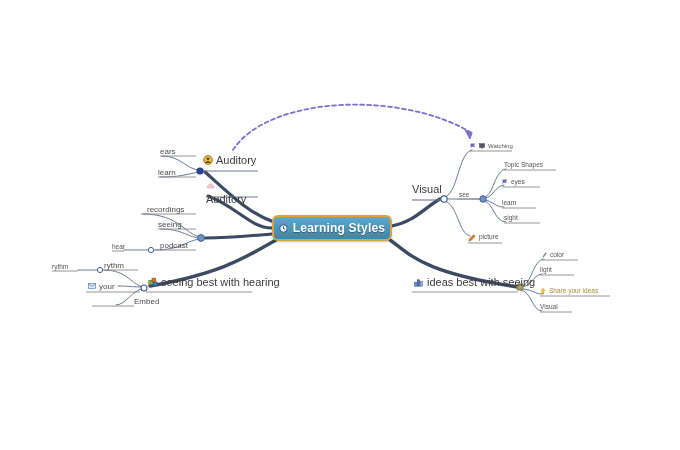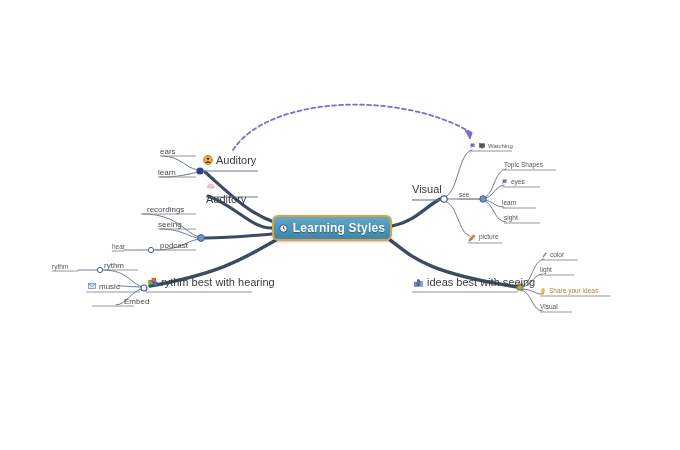--- a/index.html
+++ b/index.html
@@ -265,36 +265,36 @@
     <span>rythm</span>
   </div>
 
   <div class="node lvl2" style="left:88px; top:283px;">
     <span class="ic">
       <svg width="8" height="6" viewBox="0 0 10 7">
         <rect x="0.5" y="0.5" width="9" height="6" fill="#dce9f7" stroke="#4f7bb5" stroke-width="0.8"></rect>
         <path d="M 0.7,0.8 L 5,4 L 9.3,0.8" fill="none" stroke="#4f7bb5" stroke-width="0.8"></path>
       </svg>
     </span>
-    <span>music</span>
-  </div>
-
-  <div class="node lvl2" style="left:84px; top:298px;padding-left:40px;">
+    <span>your</span>
+  </div>
+
+  <div class="node lvl2" style="left:94px; top:298px;padding-left:40px;">
     <span>Embed</span>
   </div>
 
   <div class="node lvl1b" style="left:148px; top:277px;">
     <span class="ic">
       <svg width="10" height="10" viewBox="0 0 10 10">
         <rect x="0.8" y="3.4" width="4" height="4" fill="#7fae3e" stroke="#5d8029" stroke-width="0.7"></rect>
         <rect x="4" y="1.2" width="3.6" height="3.6" fill="#e0702b" stroke="#a64f18" stroke-width="0.7"></rect>
         <rect x="5.2" y="5" width="3.8" height="3.8" fill="#4f7bb5" stroke="#2f5388" stroke-width="0.7"></rect>
       </svg>
     </span>
-    <span>rythm best with hearing</span>
+    <span>seeing best with hearing</span>
   </div>
 
   <div class="node lvl1" style="left:412px; top:184px;">
     <span>Visual</span>
   </div>
 
   <div class="node lvl3" style="left:459px; top:192px;">
     <span>see</span>
   </div>
 

